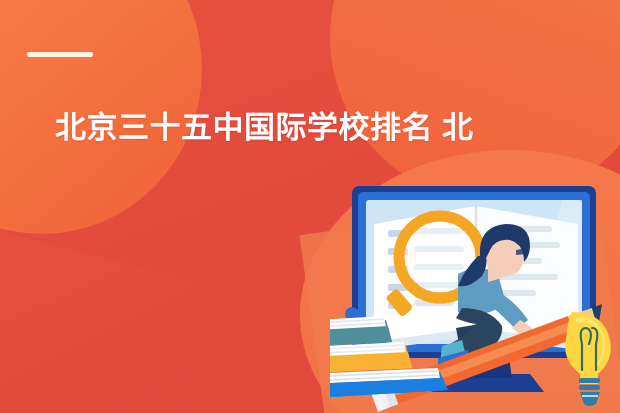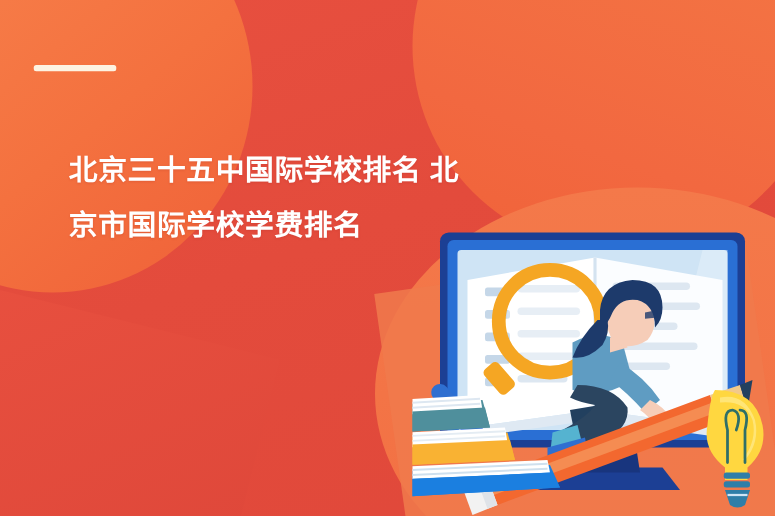--- a/index.html
+++ b/index.html
@@ -79,24 +79,24 @@
     width: 66px;
     height: 5px;
     border-radius: 2px;
     background: #fdf3e2;
   }
 
   
   .headline {
     position: absolute;
     left: 55px;
-    top: 114px;
+    top: 98px;
     width: 510px;
     color: #ffffff;
-    font-size: 23px;
+    font-size: 31px;
     font-weight: bold;
     line-height: 1.92;
     letter-spacing: .5px;
     text-shadow: 0 1px 2px rgba(150, 30, 20, .18);
     z-index: 6;
   }
   .headline .ln { display: block; white-space: nowrap; }
 
   
   .illus {
@@ -118,21 +118,20 @@
   <div class="bg-circle-left"></div>
   <div class="bg-circle-topright"></div>
   <div class="bg-circle-bottomright"></div>
   <div class="bg-wedge-bottom"></div>
   <div class="bg-diag-left"></div>
 
   <div class="dash"></div>
 
   <div class="headline">
     <span class="ln">北京三十五中国际学校排名 北</span>
-    <span class="ln">京市国际学校学费排名</span>
   </div>
 
   <div class="illus">
     <svg viewBox="0 0 290 235" xmlns="http://www.w3.org/2000/svg">
 
       <g>
 
         <path d="M96 196 L200 196 L214 214 L82 214 Z" fill="#1c3f94"></path>
         <rect x="132" y="168" width="40" height="34" fill="#163druncated" opacity="0"></rect>
         <path d="M128 160 L176 160 L182 200 L122 200 Z" fill="#18357e"></path>

